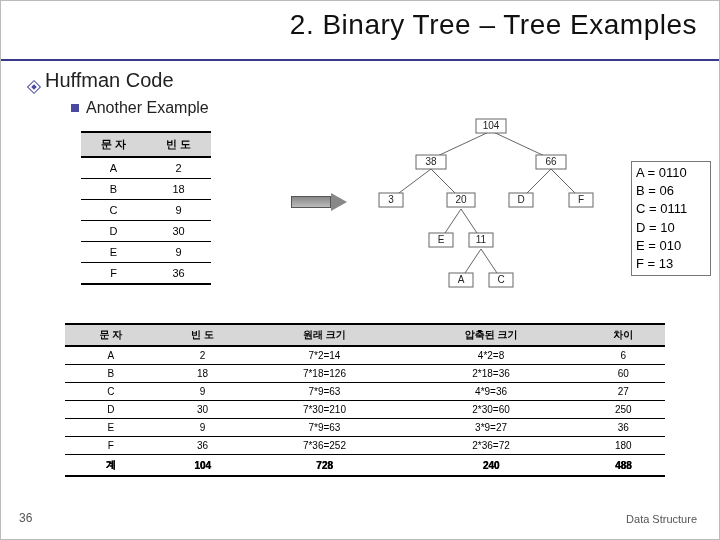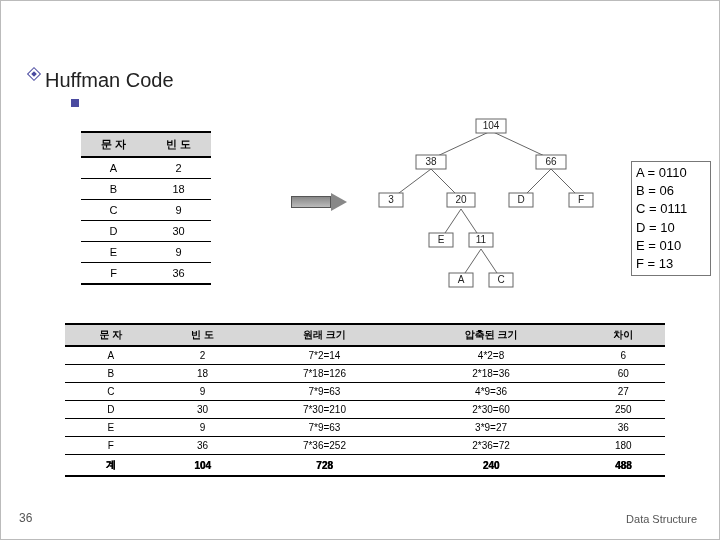--- a/index.html
+++ b/index.html
@@ -31,21 +31,21 @@
     font-size: 28px;
     font-family: "Tahoma", sans-serif;
     letter-spacing: 0.5px;
     color: #111;
   }
   .subtitle-row {
     position: absolute;
     left: 28px;
     top: 68px;
     display: flex;
-    align-items: flex-start;
+    align-items: flex-end;
     gap: 6px;
   }
   .diamond {
     width: 10px;
     height: 10px;
     display: inline-block;
     transform: rotate(45deg);
     border: 1px solid #4a4aa0;
     box-sizing: border-box;
     position: relative;
@@ -200,28 +200,32 @@
     right: 22px;
     bottom: 14px;
     font-size: 11px;
     color: #555;
   }
 </style>
 </head>
 <body>
 
 <div class="slide">
+  <div class="title-bar">
+    <div class="title">2. Binary Tree – Tree Examples</div>
+  </div>
 
   <div class="subtitle-row">
     <span class="diamond"></span>
     <span class="subtitle">Huffman Code</span>
   </div>
 
   <div class="subsub-row">
     <span class="sq-bullet"></span>
+    <span class="subsub">Another Example</span>
   </div>
 
   <table class="tbl1">
     <thead>
       <tr>
         <th>문 자</th>
         <th>빈 도</th>
       </tr>
     </thead>
     <tbody>

